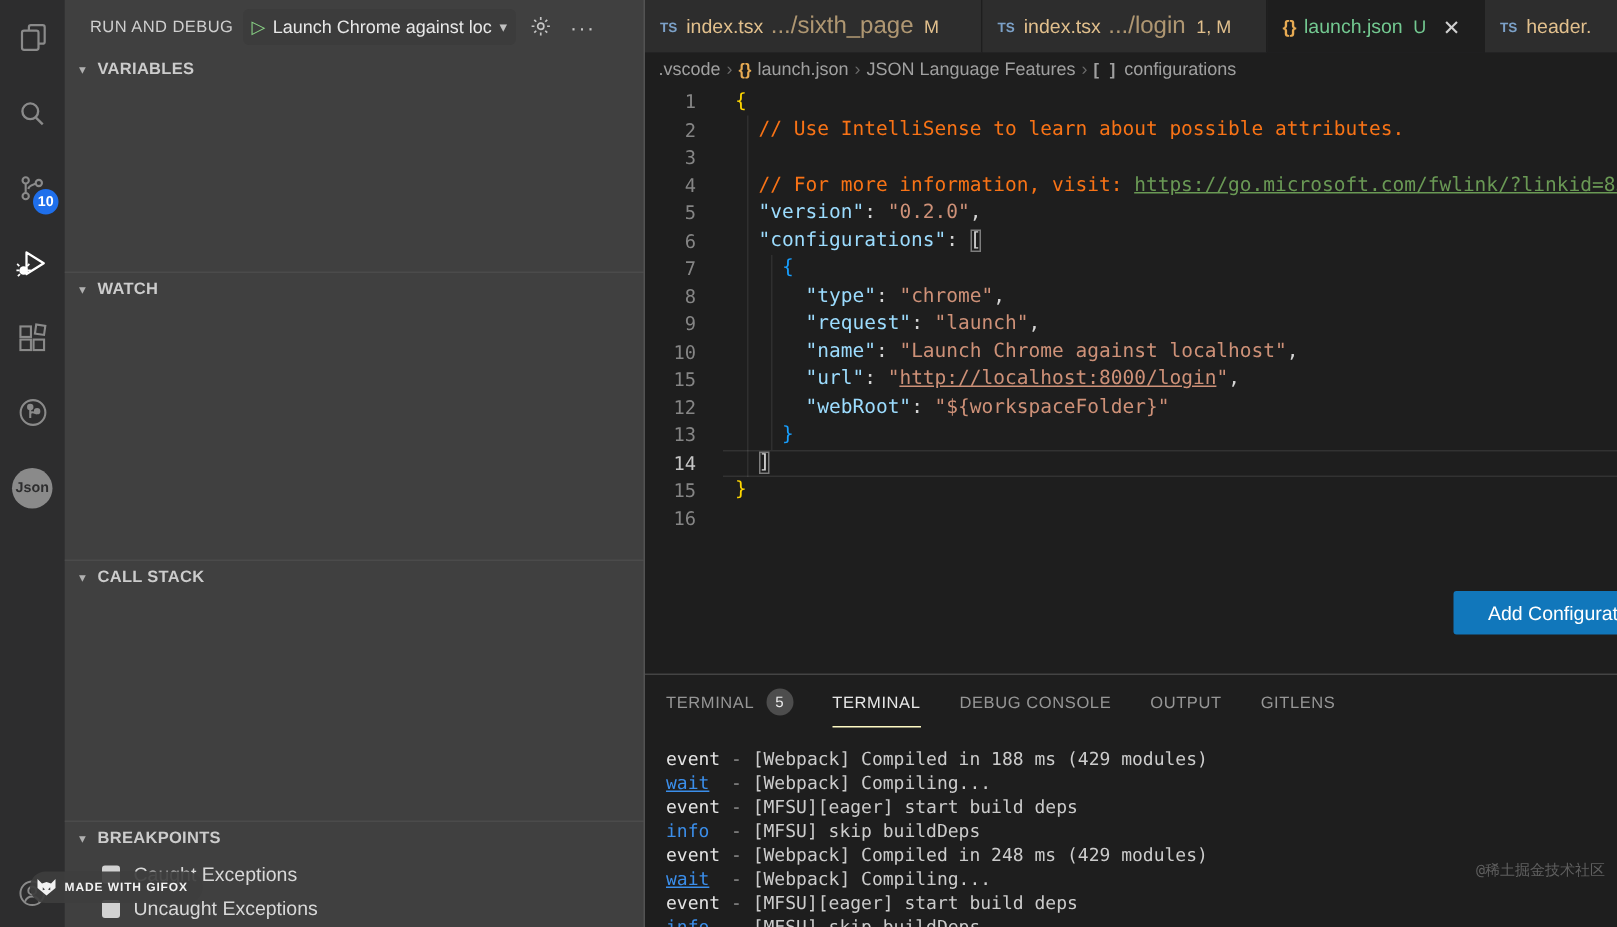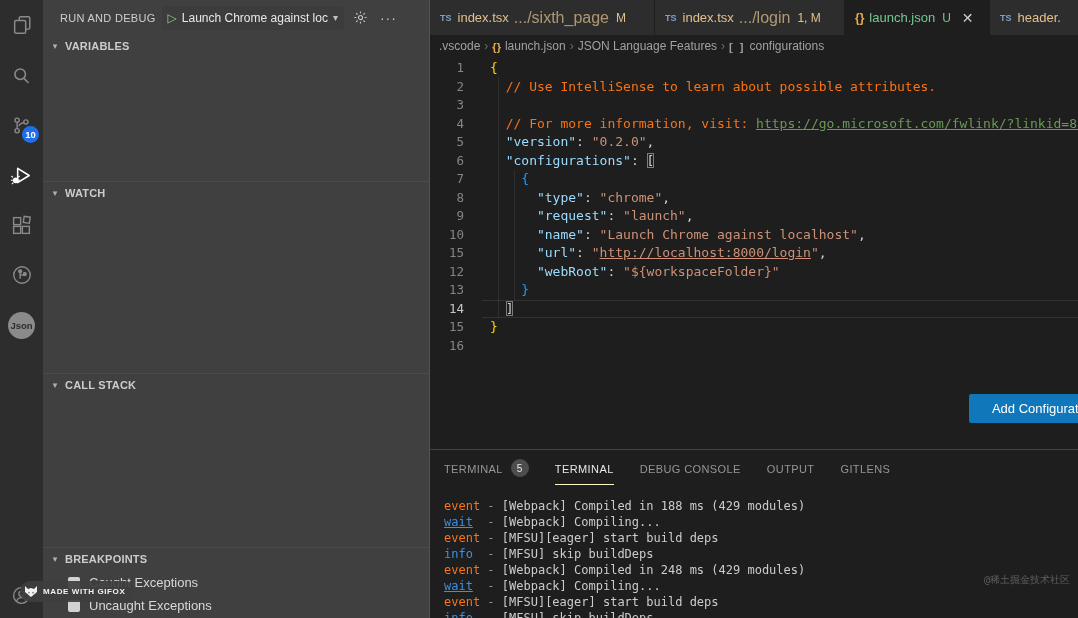--- a/index.html
+++ b/index.html
@@ -103,21 +103,21 @@
   .panel-tab .pt-label { padding:11px 0 9px 0; border-bottom:1px solid transparent; }
   .panel-tab.active { color:#e7e7e7; }
   .panel-tab.active .pt-label { border-bottom:1px solid #fef9c3; }
   .pt-badge { min-width:18px; height:18px; border-radius:9px; background:#4d4d4d; color:#eaeaea;
     font-size:10px; display:flex; align-items:center; justify-content:center; }
   .terminal { flex:1; min-height:0; padding:12px 0 0 14px; position:relative;
     font-family:"DejaVu Sans Mono", monospace; font-size:12px; color:#cccccc; overflow:hidden; }
   .term-line { height:16px; line-height:16px; white-space:pre; }
   .term-tag { display:inline-block; width:5ch; }
   .term-dash { color:#8f8f8f; }
-  .tag-event { color:#f97316; } .tag-wait { color:#3b8eea;text-decoration:underline; } .tag-info { color:#3b8eea; }
+  .tag-event { color:#e5e5e5; } .tag-wait { color:#3b8eea;text-decoration:underline; } .tag-info { color:#3b8eea; }
   .juejin-mark { position:absolute; right:8px; top:87px; font-size:10px; color:#5f5f5f; }
 
   
   .gifox { position:absolute; left:20px; top:581px; height:21px; background:rgba(62,62,62,0.92);
     border-radius:11px; display:flex; align-items:center; gap:5px; padding:0 10px 0 4px;
     z-index:20; }
   .gifox .txt { font-size:8px; font-weight:700; letter-spacing:0.6px; color:#f2f2f2; }
 </style>
 </head>
 <body>

